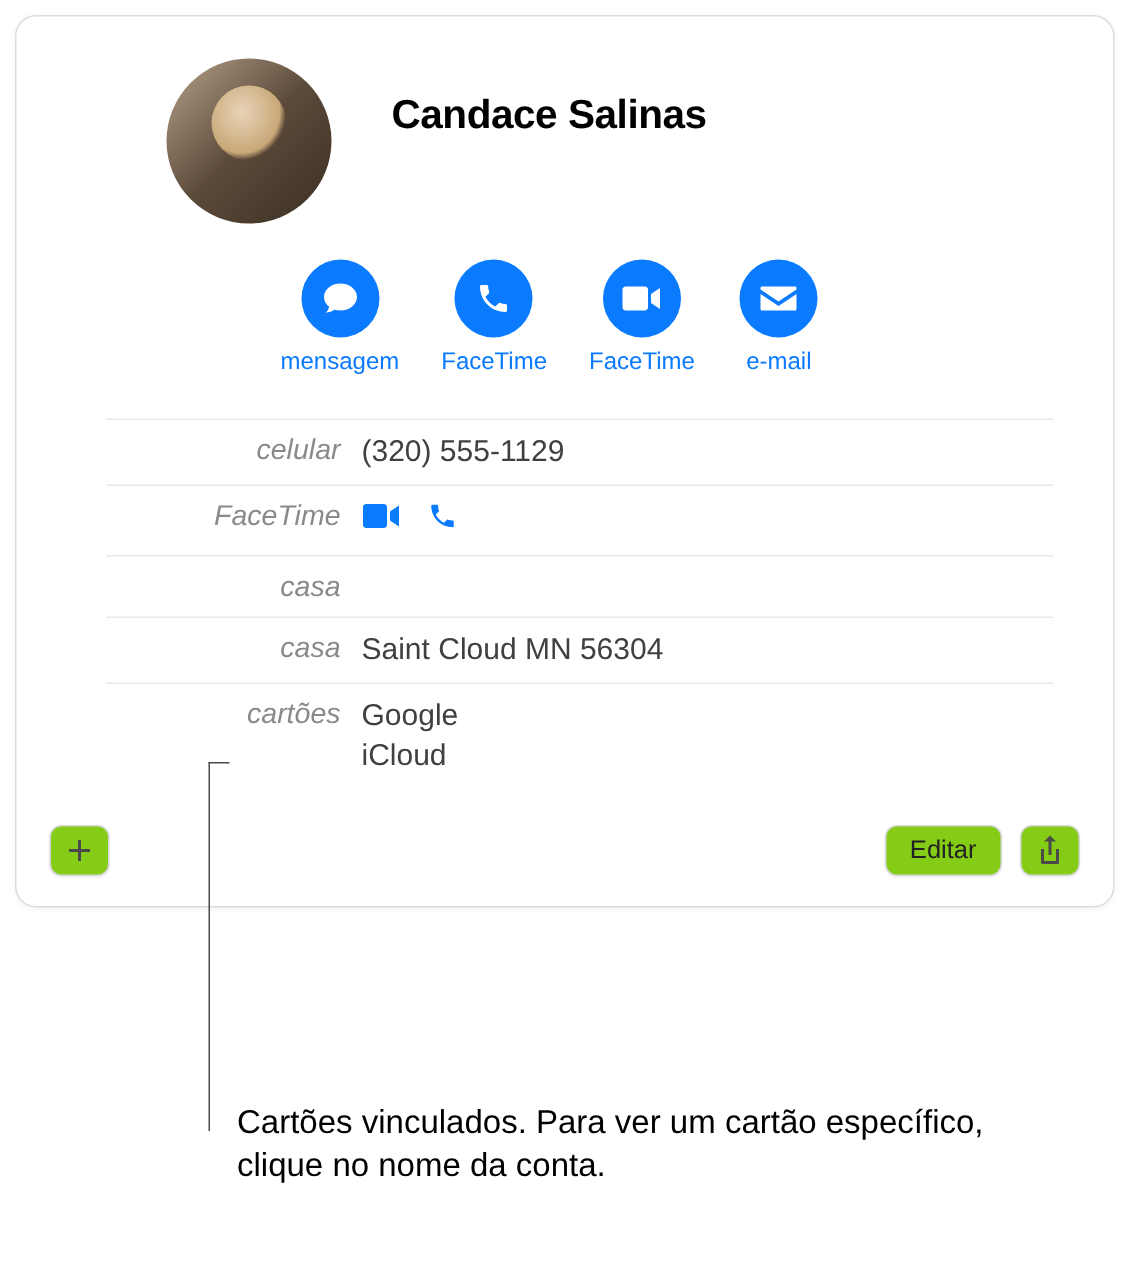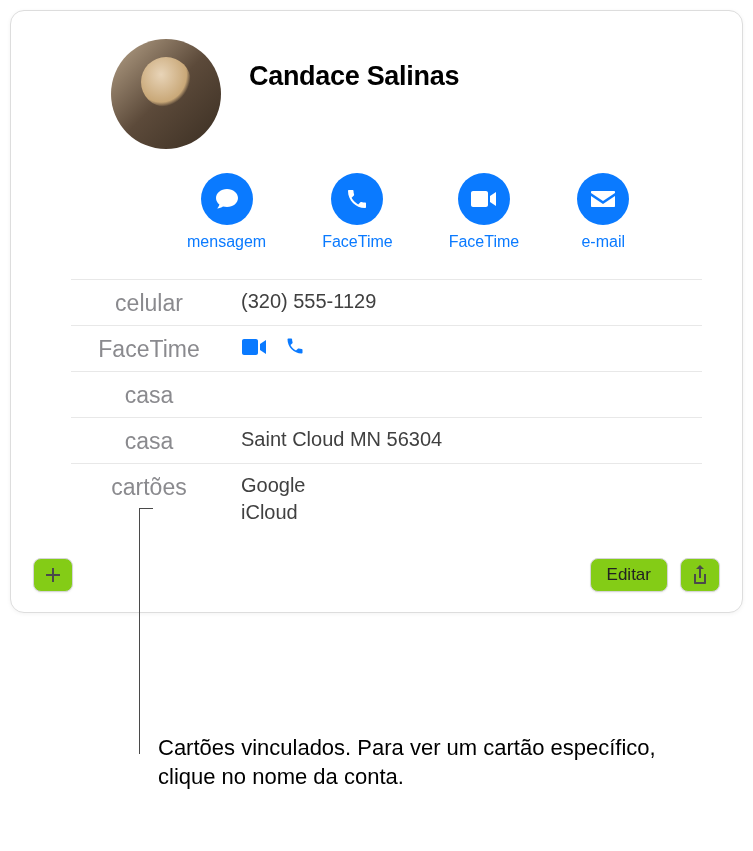--- a/index.html
+++ b/index.html
@@ -18,21 +18,21 @@
       border: 1px solid #ddd;
       border-radius: 14px;
       background: #fff;
       padding-bottom: 16px;
       box-shadow: 0 1px 4px rgba(0,0,0,0.05);
     }
     .header {
       display: flex;
       align-items: flex-start;
       padding: 28px 30px 0 100px;
-      gap: 28px;
+      gap: 40px;
     }
     .avatar {
       width: 110px;
       height: 110px;
       border-radius: 50%;
       background: linear-gradient(135deg, #b8a48a 0%, #5c4a3a 50%, #3a2e22 100%);
       flex-shrink: 0;
       position: relative;
       overflow: hidden;
     }
@@ -47,21 +47,21 @@
     .contact-name {
       font-size: 27px;
       font-weight: 700;
       color: #000;
       margin-top: 22px;
       letter-spacing: -0.3px;
     }
     .action-row {
       display: flex;
       justify-content: flex-start;
-      gap: 56px;
+      gap: 28px;
       padding: 24px 0 28px 176px;
     }
     .action-btn {
       display: flex;
       flex-direction: column;
       align-items: center;
       gap: 8px;
       cursor: pointer;
       min-width: 56px;
     }
@@ -86,26 +86,27 @@
     .field-row {
       display: flex;
       border-top: 1px solid #e8e8e8;
       padding: 8px 0 8px 0;
       align-items: flex-start;
       min-height: 38px;
     }
     .field-row.first { border-top: 1px solid #e8e8e8; }
     .field-label {
       width: 170px;
-      text-align: center;
+      text-align: right;
       color: #8a8a8e;
-      font-size: 23px;
+      font-size: 19px;
       padding-right: 14px;
       padding-top: 2px;
       flex-shrink: 0;
+      font-style: italic;
     }
     .field-value {
       font-size: 20px;
       color: #404040;
       line-height: 1.35;
     }
     .field-value .line { display: block; }
     .ft-icons {
       display: flex;
       gap: 18px;

